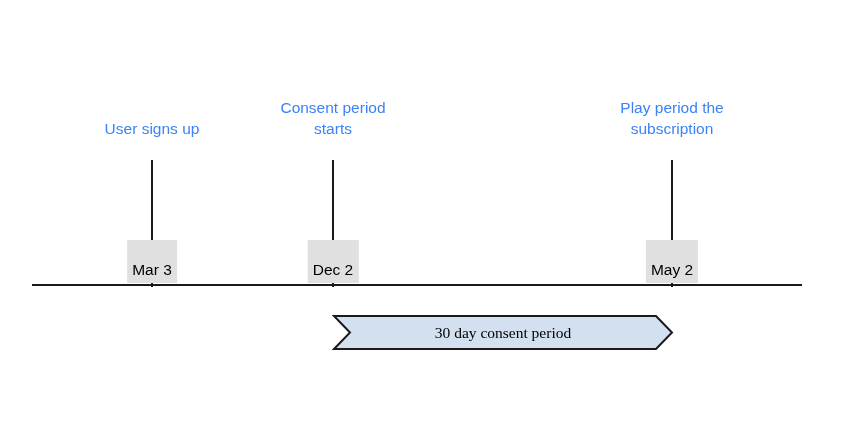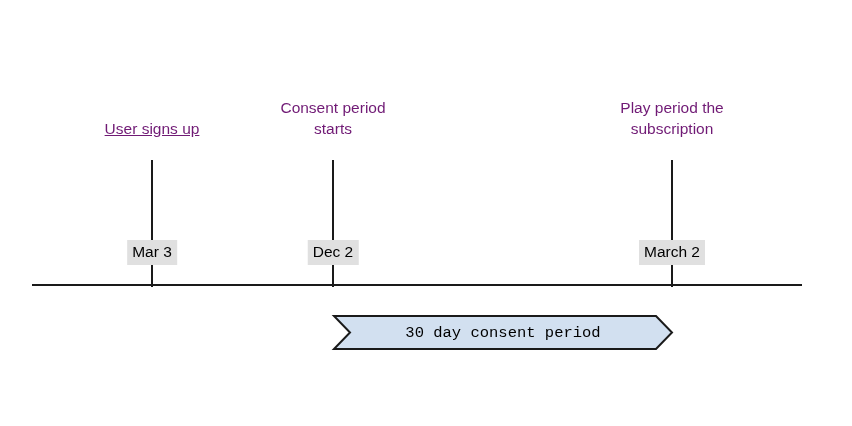--- a/index.html
+++ b/index.html
@@ -38,26 +38,26 @@
     height: 426px;
     width: 0;
   }
 
   .event-caption {
     position: absolute;
     left: 50%;
     transform: translateX(-50%);
     text-align: center;
     white-space: pre;
-    color: #701a75;
+    color: #3b82f6;
     font-size: 15.5px;
     line-height: 21px;
     font-family: "Liberation Sans", sans-serif;
   }
-  .event-caption.one-line { top: 118px; text-decoration: underline; }
+  .event-caption.one-line { top: 118px; }
   .event-caption.two-line { top: 97px; }
 
   .event-stem {
     position: absolute;
     left: 0;
     top: 160px;
     width: 0;
     height: 127px;
     border-left: 2px solid #1a1a1a;
     transform: translateX(-1px);
@@ -65,21 +65,21 @@
 
   .event-date {
     position: absolute;
     top: 240px;
     left: 50%;
     transform: translateX(-50%);
     background: #e0e0e0;
     color: #000000;
     font-size: 15.5px;
     line-height: 20px;
-    padding: 2px 5px 3px 5px;
+    padding: 20px 5px 3px 5px;
     white-space: nowrap;
     font-family: "Liberation Sans", sans-serif;
   }
 
   
   .period-banner {
     position: absolute;
     left: 333px;
     top: 315px;
     width: 340px;
@@ -96,21 +96,21 @@
     left: 0;
     top: 0;
     width: 340px;
     height: 35px;
     display: flex;
     align-items: center;
     justify-content: center;
     font-size: 15.5px;
     color: #000000;
     white-space: nowrap;
-    font-family: Liberation Mono, monospace;
+    font-family: Liberation Serif, serif;
     pointer-events: none;
   }
 </style>
 </head>
 <body>
 
 <div id="timeline-diagram">
 
   <div class="axis-line"></div>
 
@@ -124,21 +124,21 @@
     <div class="event-caption two-line">Consent period
 starts</div>
     <div class="event-stem"></div>
     <div class="event-date">Dec 2</div>
   </div>
 
   <div class="event-marker" style="left:672px;">
     <div class="event-caption two-line">Play period the
 subscription</div>
     <div class="event-stem"></div>
-    <div class="event-date">March 2</div>
+    <div class="event-date">May 2</div>
   </div>
 
   <div class="period-banner">
     <svg viewBox="0 0 340 35" preserveAspectRatio="none">
       <polygon id="banner-shape" points="1,1 323,1 339,17.5 323,34 1,34 17,17.5" fill="#d2e0f0" stroke="#1a1a1a" stroke-width="2" stroke-linejoin="miter" vector-effect="non-scaling-stroke"></polygon>
     </svg>
     <div class="period-banner-label">30 day consent period</div>
   </div>
 
 </div>

